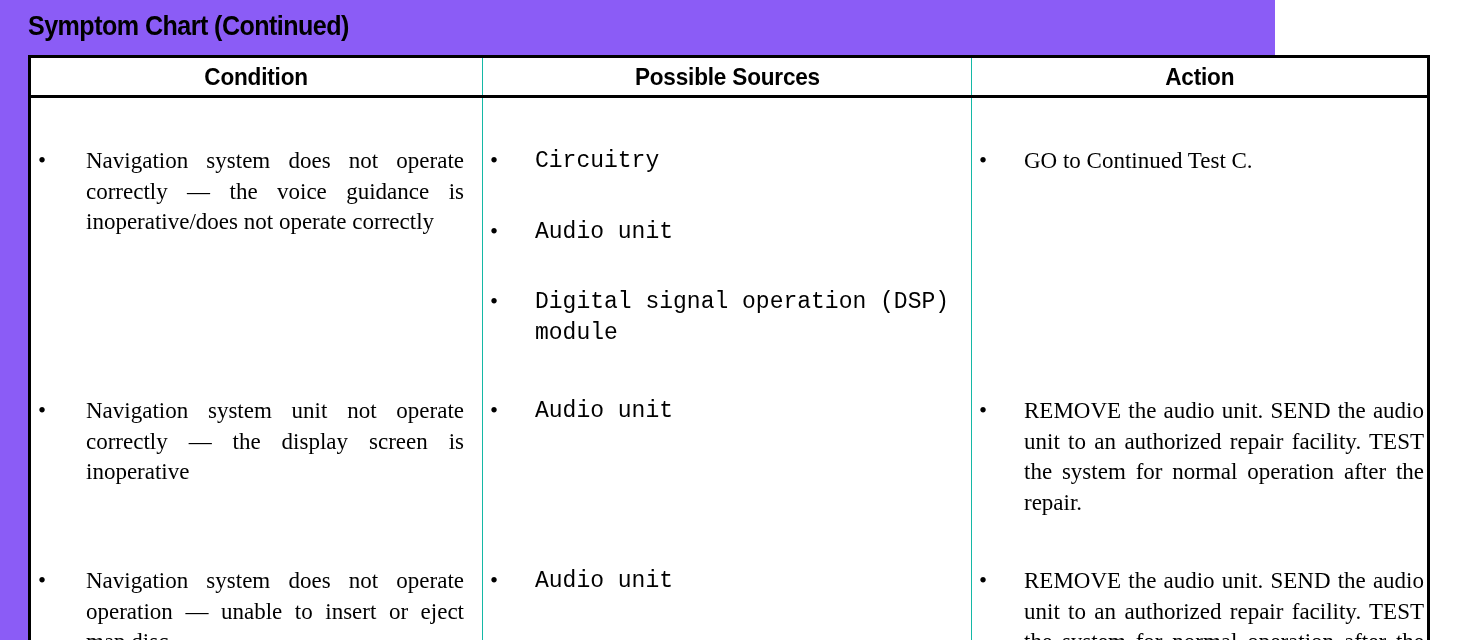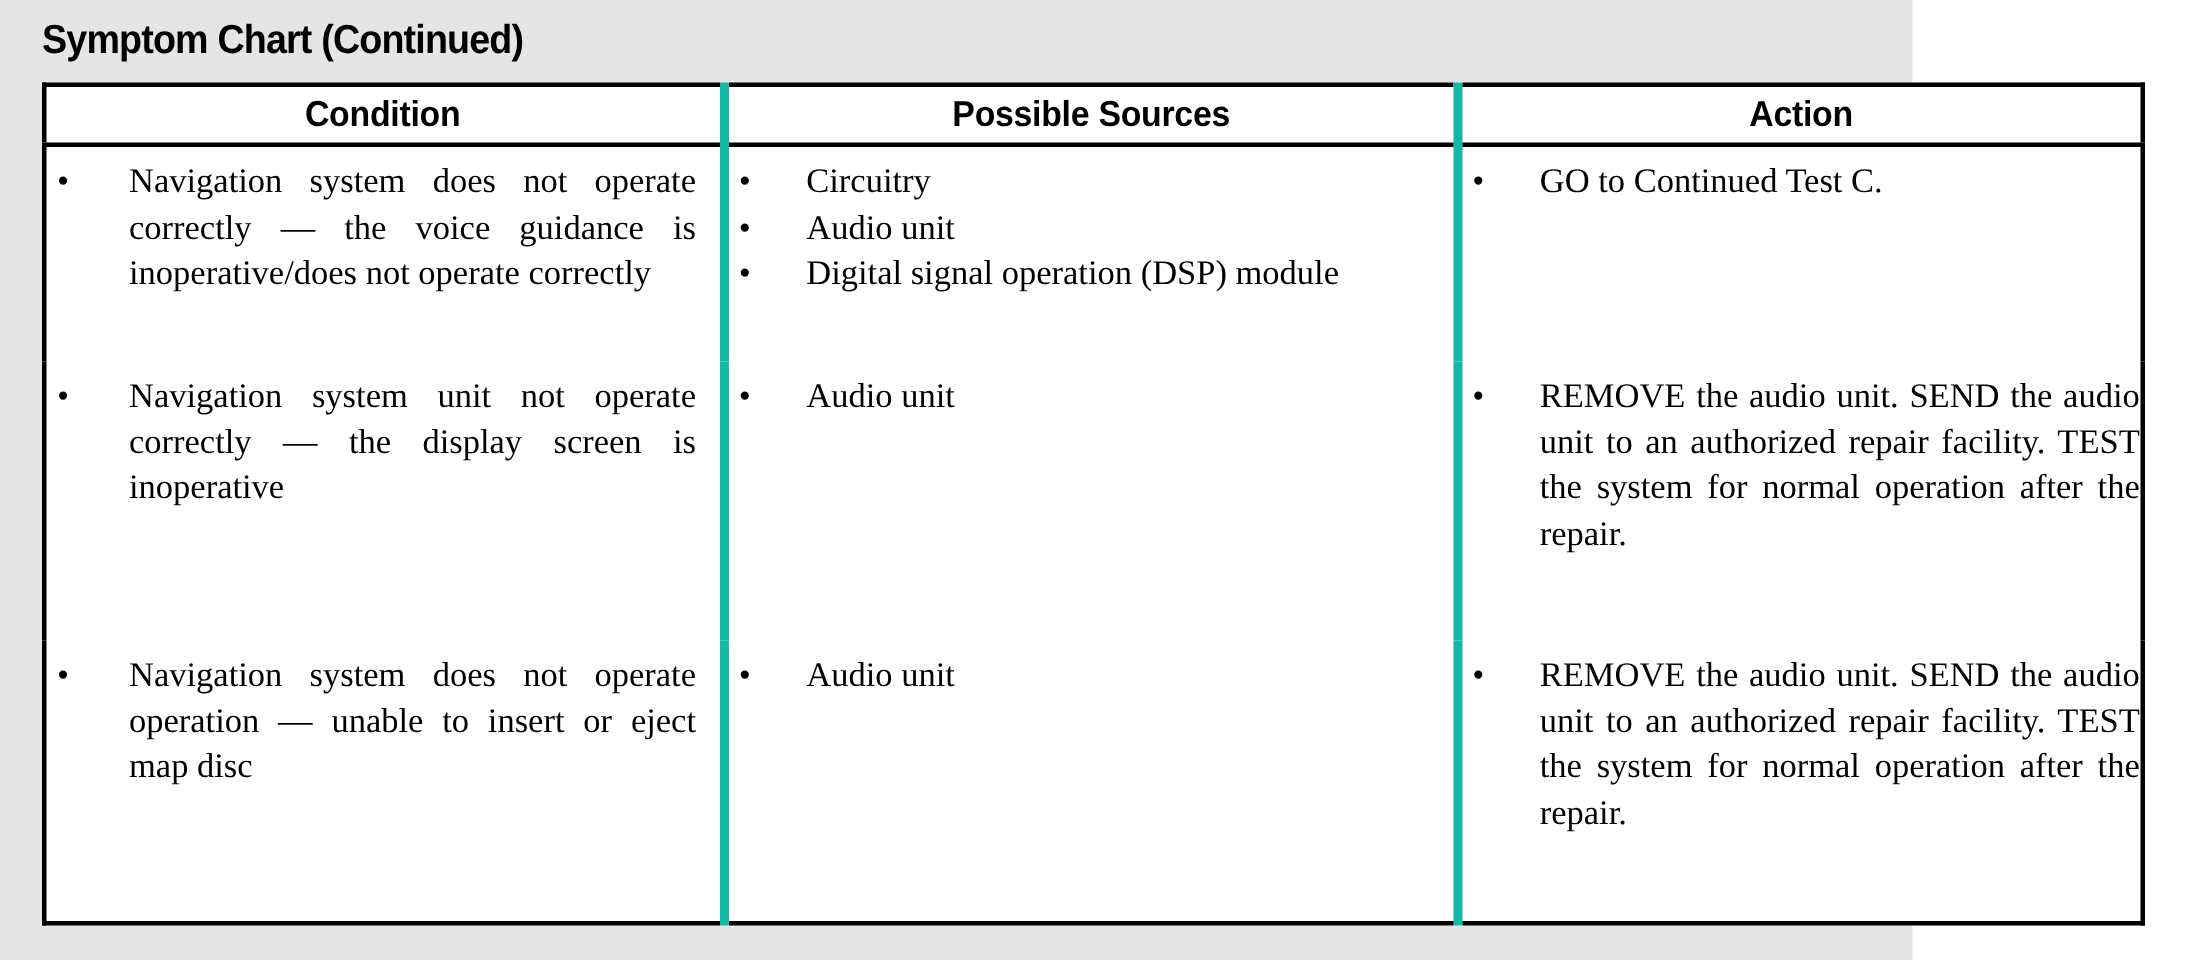--- a/index.html
+++ b/index.html
@@ -12,21 +12,21 @@
     height: 640px;
     overflow: hidden;
     font-family: "Liberation Serif", "DejaVu Serif", serif;
     color: #000000;
   }
 
   #page {
     position: relative;
     width: 1275px;
     height: 640px;
-    background: #e5e5e5;
+    background: #8b5cf6;
   }
 
   
   .doc-title {
     position: absolute;
     left: 28px;
     top: 11px;
     font-family: "Liberation Sans", "DejaVu Sans", sans-serif;
     font-weight: bold;
     font-size: 27px;
@@ -58,21 +58,21 @@
   .chart-table td {
     border: 0;
     padding: 0;
     vertical-align: top;
     background: #ffffff;
   }
 
   
   .chart-table th.col-sep,
   .chart-table td.col-sep {
-    border-left: 6px solid #14b8a6;
+    border-left: 1px solid #14b8a6;
   }
   
   .header-row th {
     border-bottom: 3px solid #000000;
   }
   tbody tr + tr td {
     border-top: 3px solid #000000;
   }
 
   
@@ -113,34 +113,35 @@
     position: absolute;
     left: 7px;
     top: 0;
     width: 14px;
     font-size: 23px;
     line-height: 30.5px;
     text-align: left;
   }
   .bullet-list li .bullet-text {
     display: block;
+    margin-top: 40px;
   }
 
   
   .just .bullet-text {
     text-align: justify;
     text-align-last: left;
   }
 
   
   .col-condition .bullet-list li { padding-left: 55px; }
   .col-condition .bullet-text    { max-width: 378px; }
 
   .col-sources .bullet-list li { padding-left: 52px; }
-  .col-sources .bullet-text    { max-width: 420px; }
+  .col-sources .bullet-text    { max-width: 420px; font-family: Liberation Mono, monospace; }
 
   .col-action .bullet-list li { padding-left: 52px; }
   .col-action .bullet-text    { max-width: 400px; }
 
   
   .row-1 .cell { padding-top: 8px; }
   .row-2 .cell { padding-top: 8px; }
   .row-3 .cell { padding-top: 8px; }
 </style>
 </head>

